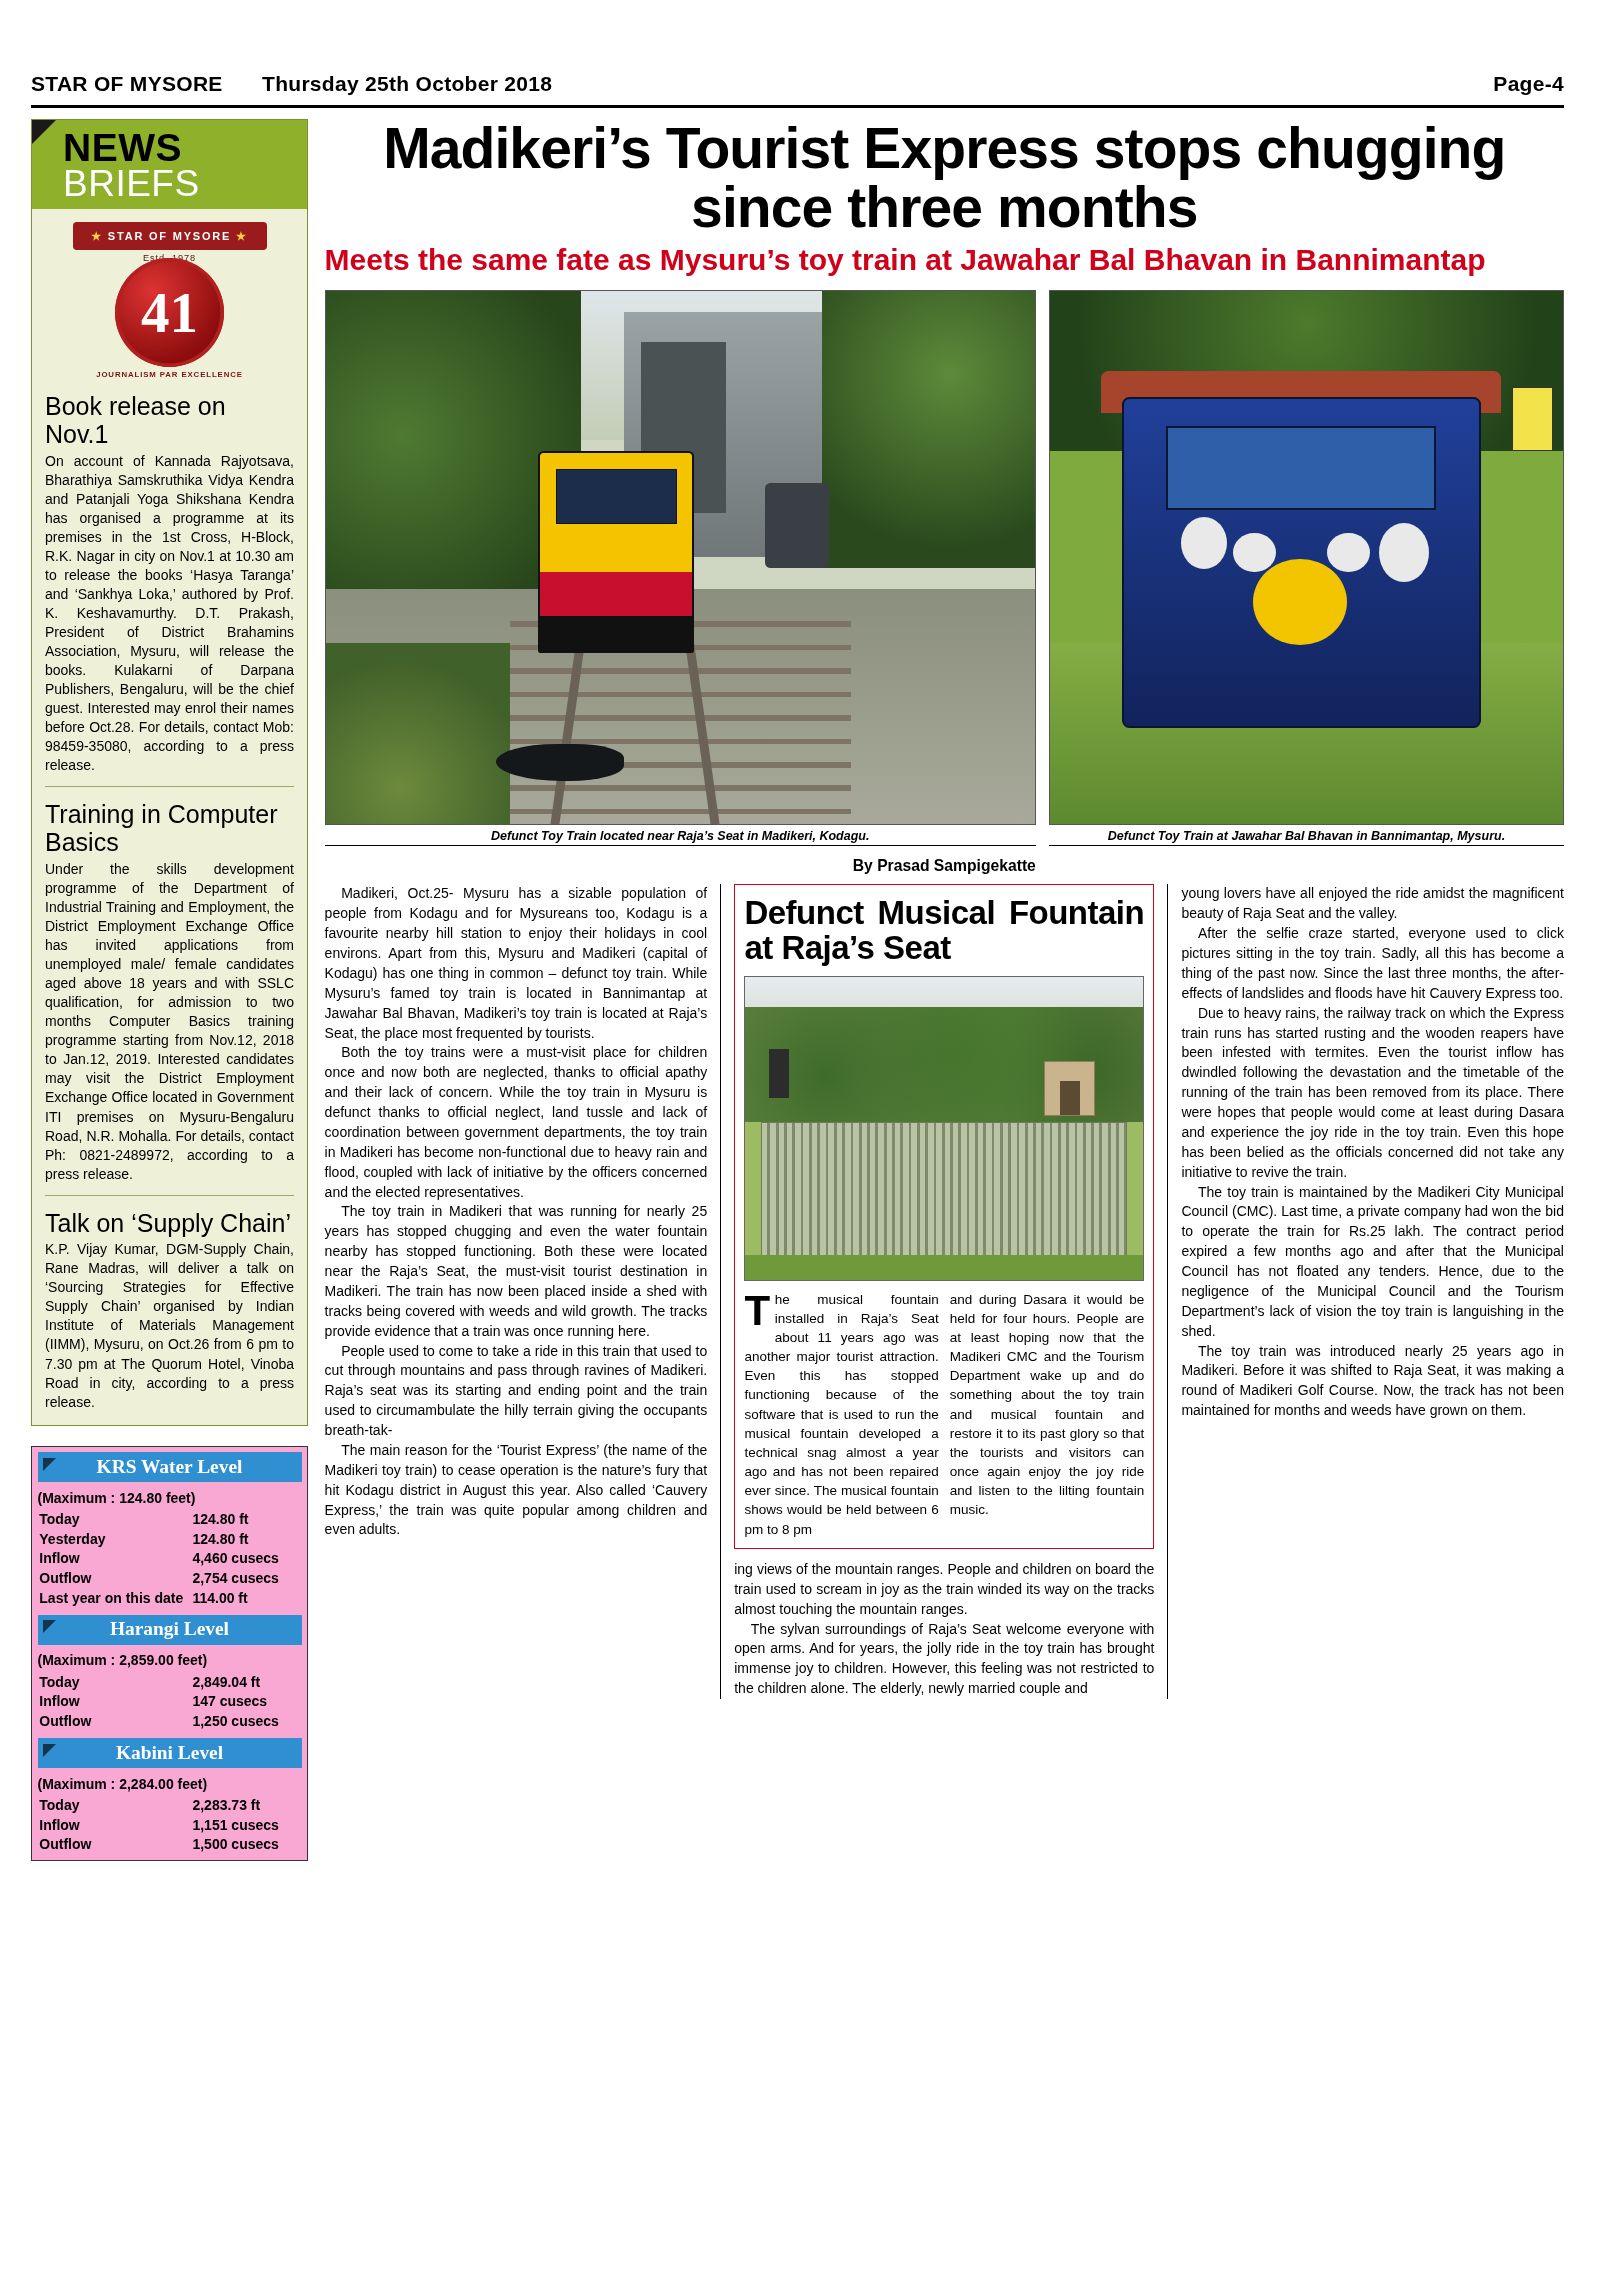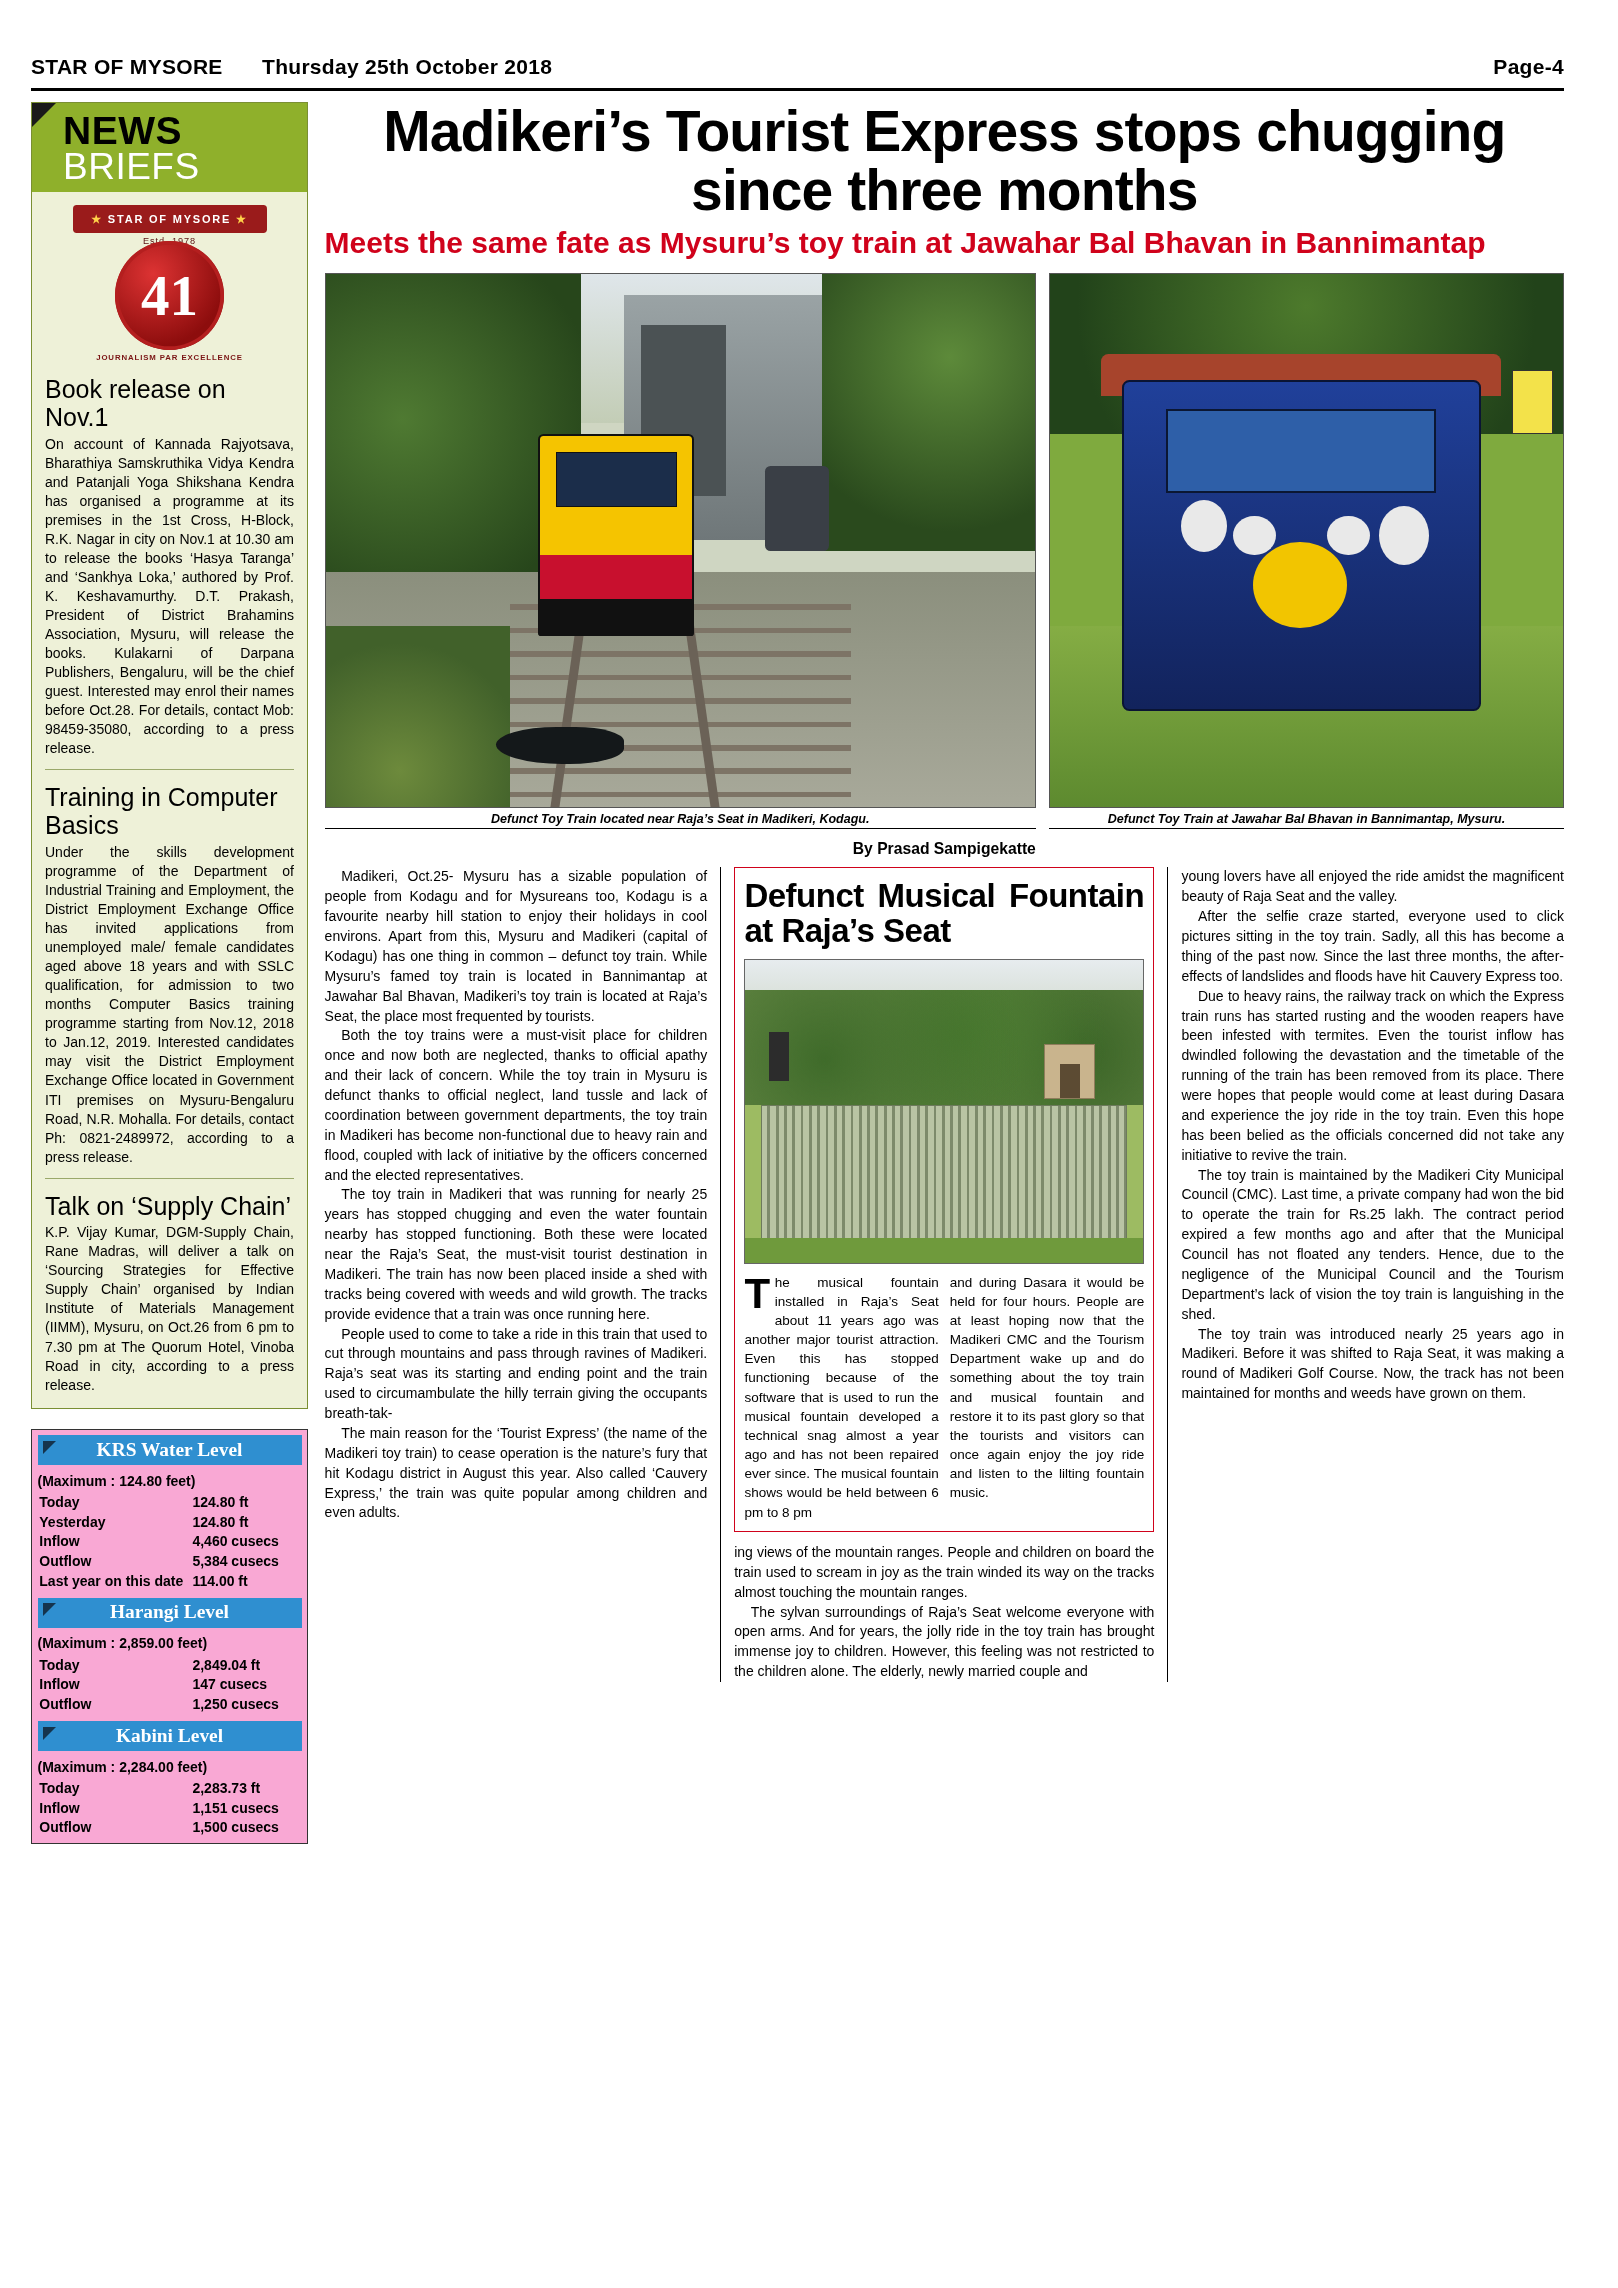--- a/index.html
+++ b/index.html
@@ -20,21 +20,21 @@
   .masthead {
     display: flex;
     align-items: baseline;
     font-weight: bold;
     font-size: 21px;
     letter-spacing: 0.3px;
     padding-bottom: 9.2px;
   }
   .masthead .paper { width: 231px; }
   .masthead .date { flex: 1; }
-  .masthead .pageno { text-align: right; font-size: 21px; }
+  .masthead .pageno { text-align: right; font-size: 21px; margin-top: 17px; }
   .rule-thick { border-top: 3.7px solid #000; }
 
   
   .content {
     display: flex;
     gap: 0;
     margin-top: 11px;
   }
   .col-left { width: 277px; flex: 0 0 277px; }
   .col-main { flex: 1; padding-left: 16.6px; }
@@ -370,21 +370,21 @@
             <tr>
                   <td class="k">Yesterday</td>
                   <td class="v">124.80 ft</td>
                 </tr>
             <tr>
                   <td class="k">Inflow</td>
                   <td class="v">4,460 cusecs</td>
                 </tr>
             <tr>
                   <td class="k">Outflow</td>
-                  <td class="v">5,384 cusecs</td>
+                  <td class="v">2,754 cusecs</td>
                 </tr>
             <tr>
                   <td class="k">Last year on this date</td>
                   <td class="v">114.00 ft</td>
                 </tr>
           </tbody>
             </table>
         </div>
 
         <div class="lv-block">

